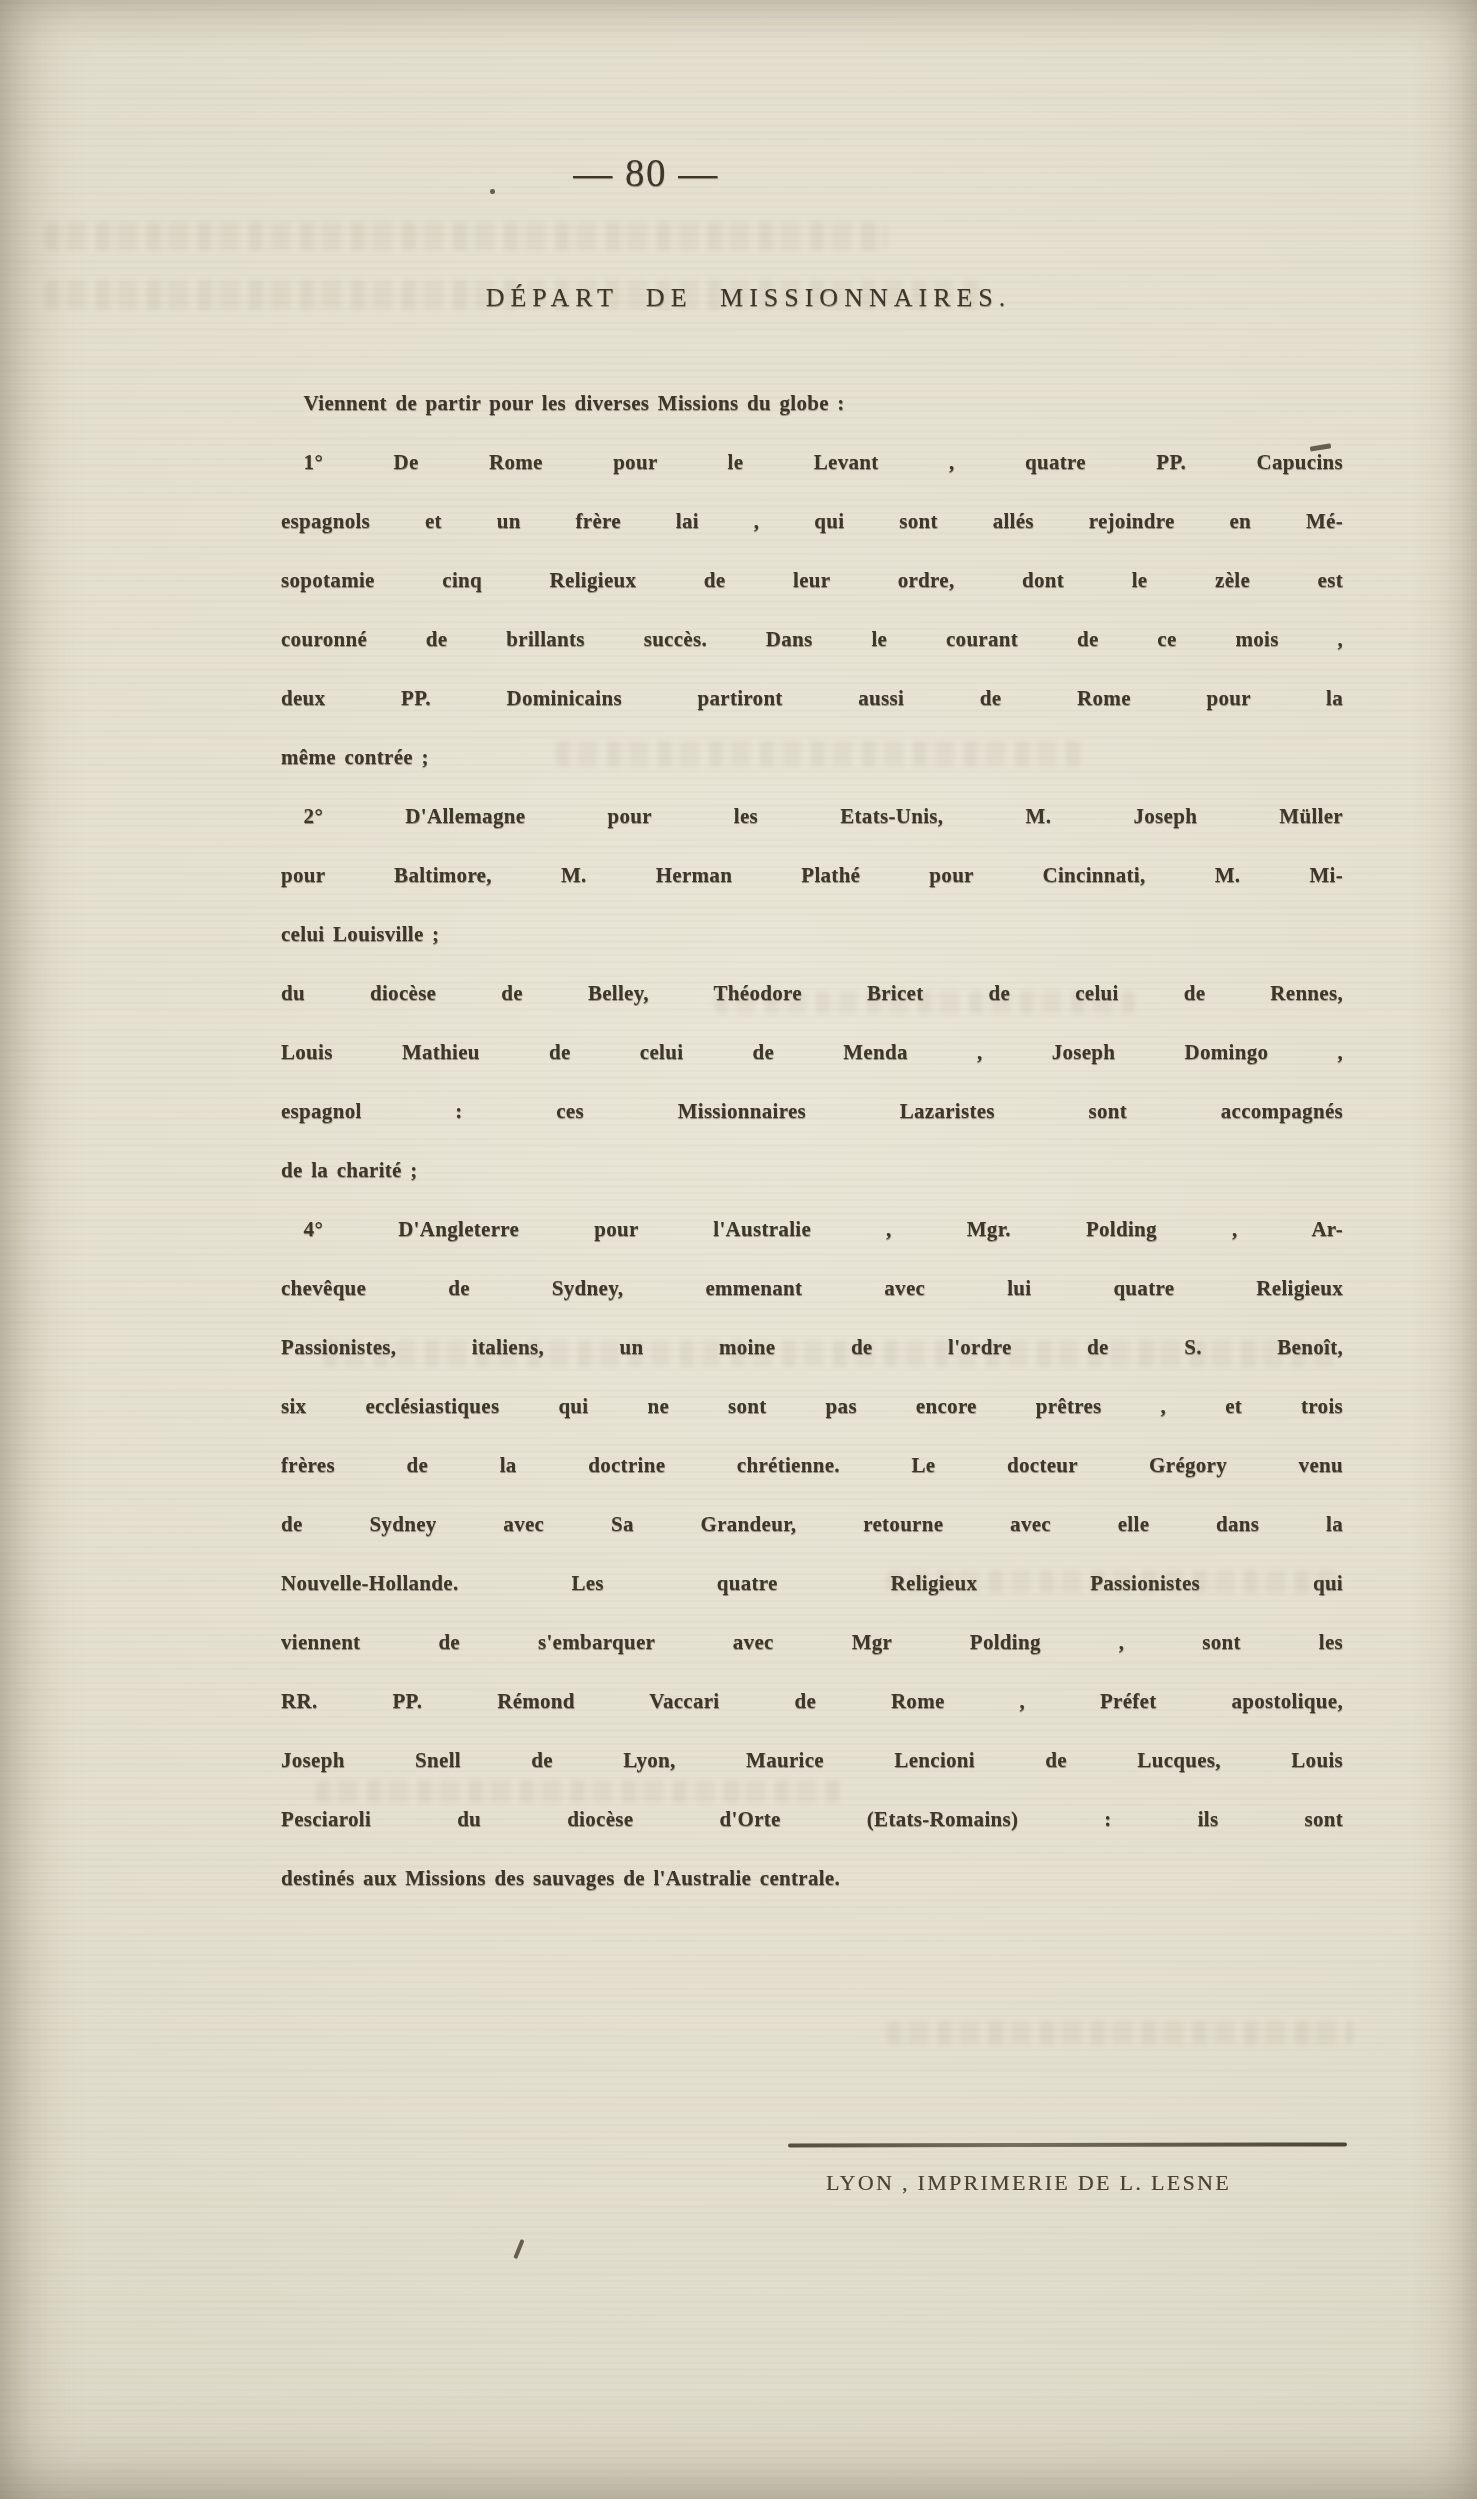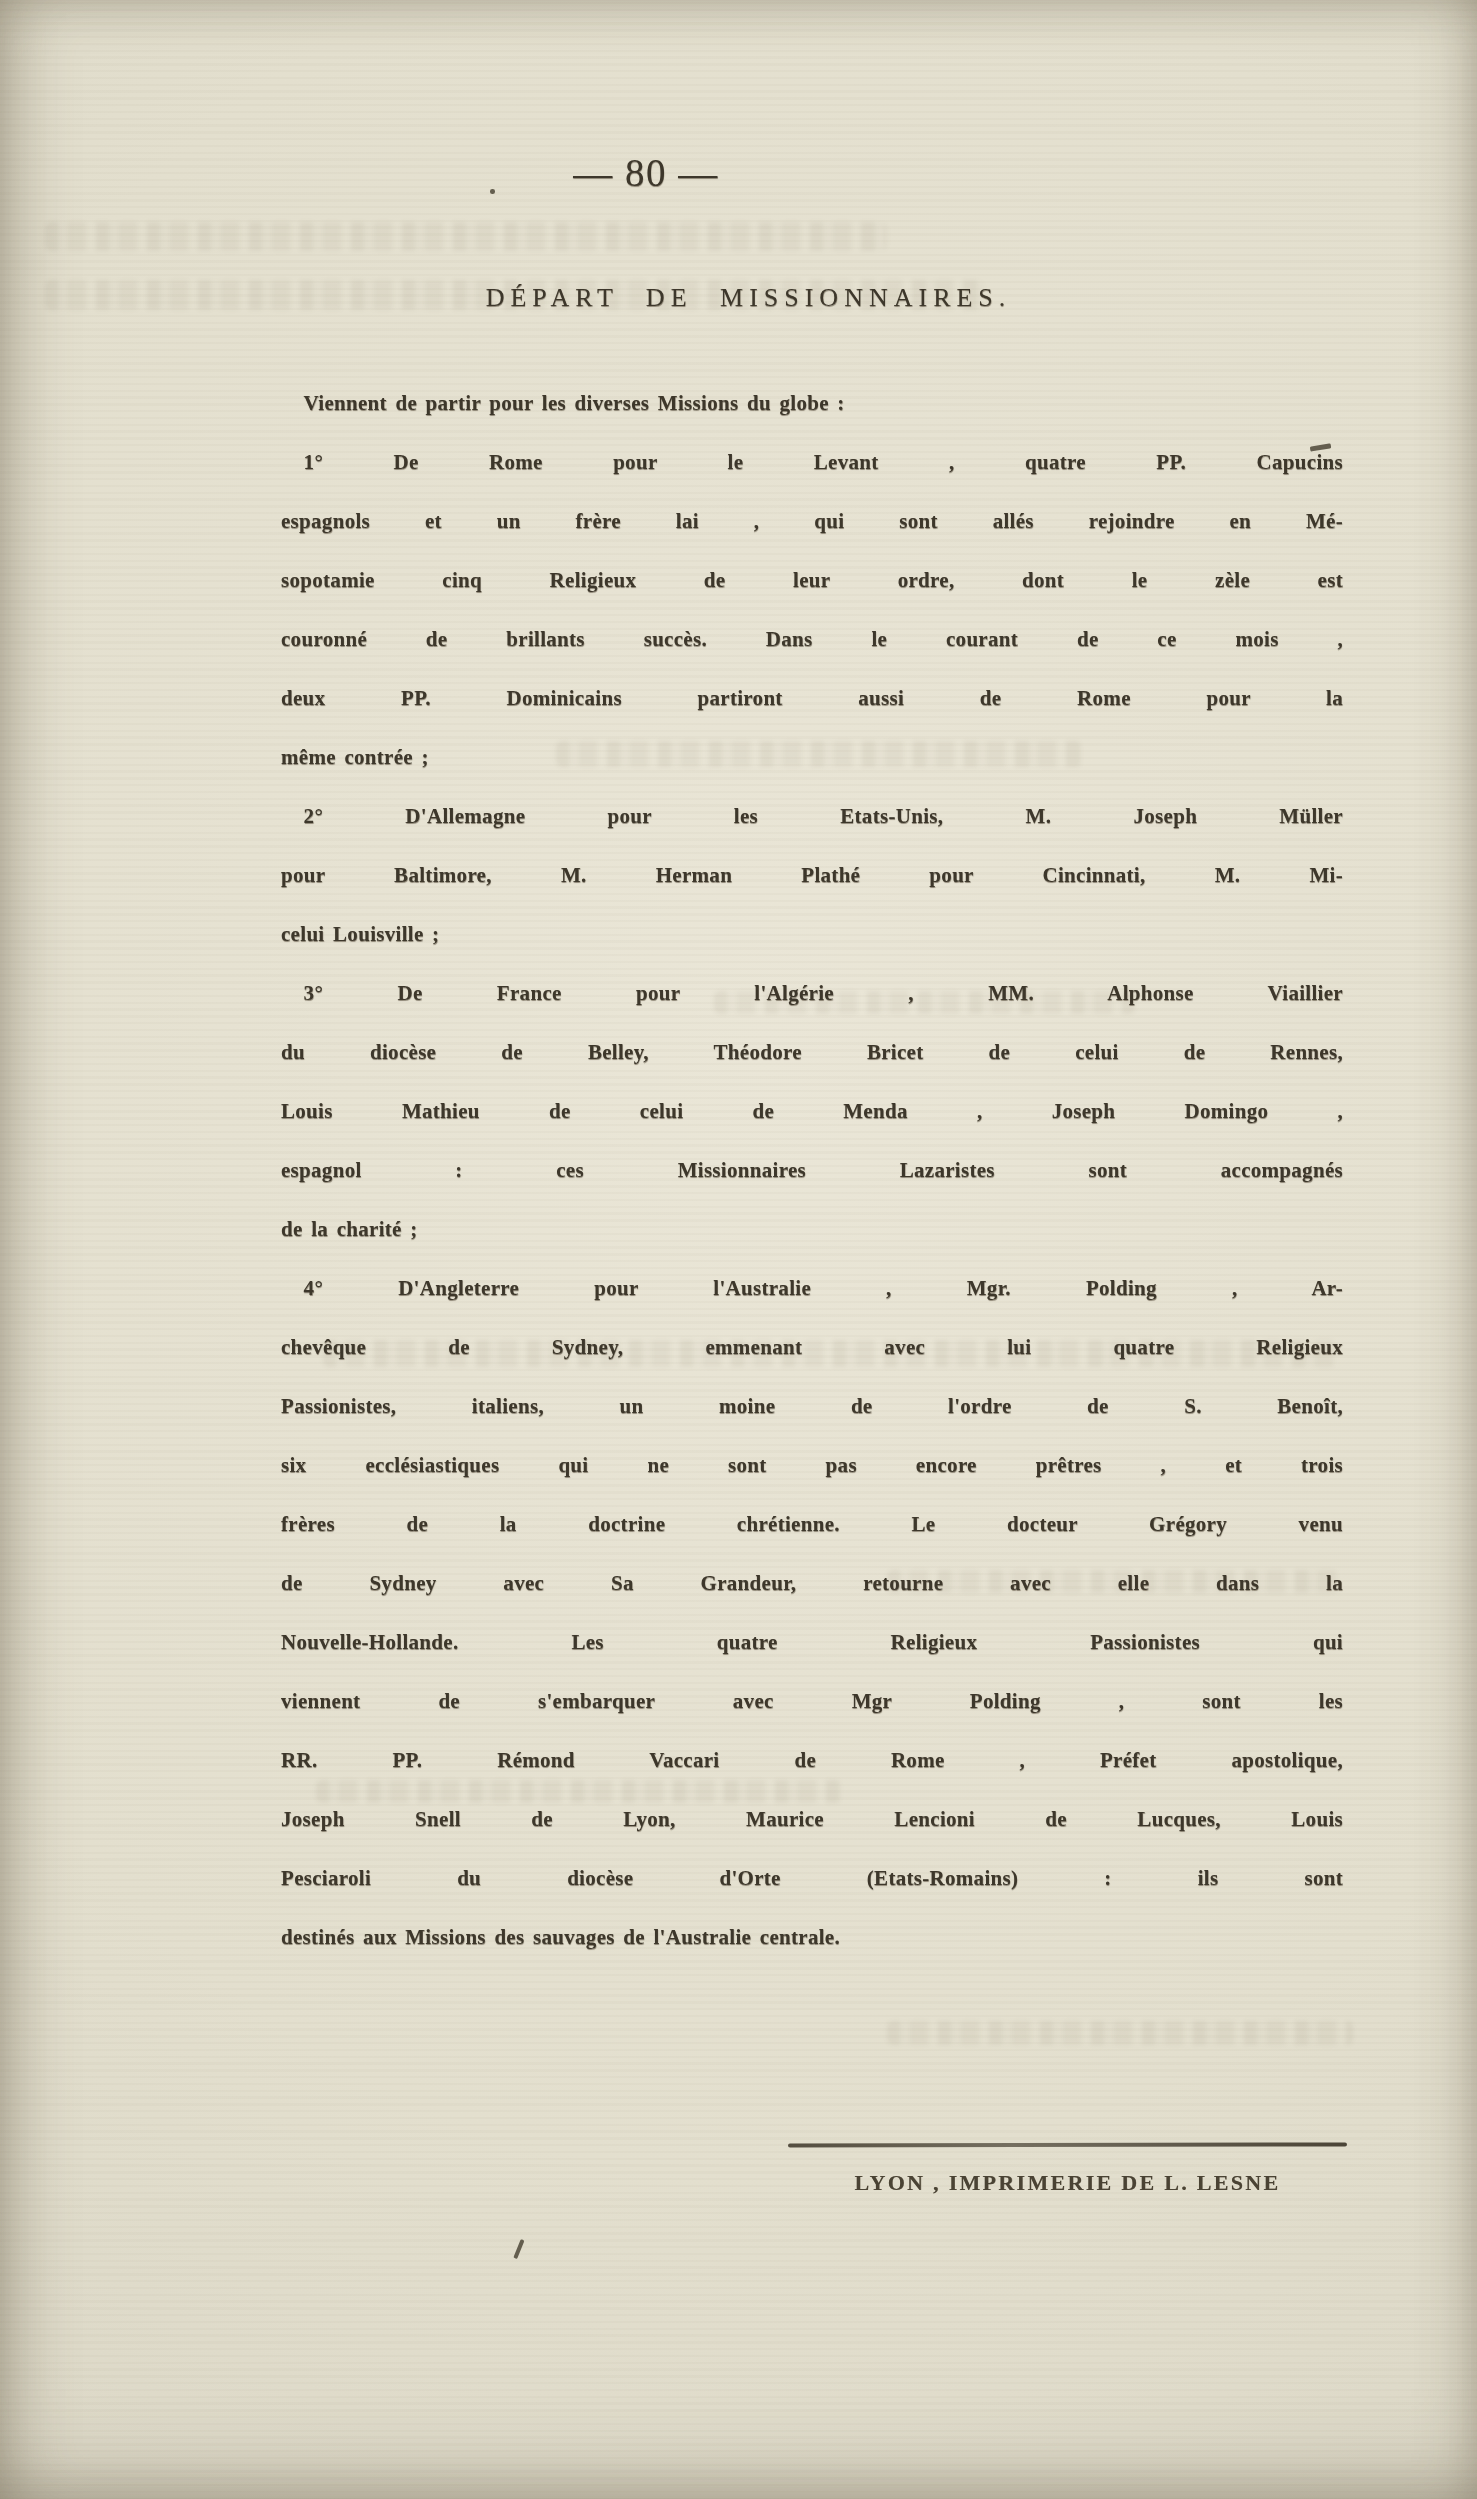--- a/index.html
+++ b/index.html
@@ -37,22 +37,22 @@
   .body-text .line{ text-align:justify; text-align-last:justify; white-space:normal; }
   .body-text .line.first{ text-indent:22.6px; }
   .body-text .line.last{ text-align-last:left; }
 
   .footer-rule{
     position:absolute; top:2143px; left:788px; width:559px; height:3.8px;
     background:linear-gradient(90deg, rgba(60,53,40,.85), rgba(60,53,40,.65) 40%, rgba(60,53,40,.9));
     border-radius:2.3px; transform:rotate(-0.12deg);
   }
   .imprint{
-    position:absolute; top:2170px; left:782px; width:571px;
-    font-size:22px; font-weight:700; text-align:center; letter-spacing:2.3px;
+    position:absolute; top:2170px; left:826px; width:571px;
+    font-size:22px; font-weight:400; text-align:left; letter-spacing:2.3px;
     color:#4a4334; text-shadow:0.3px 0.4px 0.6px rgba(80,70,52,.5);
   }
 
   .ghost{
     position:absolute; border-radius:6px; filter:blur(2.3px); opacity:.5;
     background:repeating-linear-gradient(90deg,
       rgba(112,102,80,.16) 0 13.5px, rgba(112,102,80,.03) 13.5px 22.6px,
       rgba(112,102,80,.12) 22.6px 41px, rgba(0,0,0,0) 41px 51px);
   }
   .speck{ position:absolute; background:#453e30; opacity:.8; border-radius:1.5px; }
@@ -79,21 +79,20 @@
       <div class="line first last">Viennent de partir pour les diverses Missions du globe :</div>
       <div class="line first">1° De Rome pour le Levant , quatre PP. Capucins</div>
       <div class="line">espagnols et un frère lai , qui sont allés rejoindre en Mé-</div>
       <div class="line">sopotamie cinq Religieux de leur ordre, dont le zèle est</div>
       <div class="line">couronné de brillants succès. Dans le courant de ce mois ,</div>
       <div class="line">deux PP. Dominicains partiront aussi de Rome pour la</div>
       <div class="line last">même contrée ;</div>
       <div class="line first">2° D'Allemagne pour les Etats-Unis, M. Joseph Müller</div>
       <div class="line">pour Baltimore, M. Herman Plathé pour Cincinnati, M. Mi-</div>
       <div class="line last">celui Louisville ;</div>
-      <div class="line first">3° De France pour l'Algérie , MM. Alphonse Viaillier</div>
       <div class="line">du diocèse de Belley, Théodore Bricet de celui de Rennes,</div>
       <div class="line">Louis Mathieu de celui de Menda , Joseph Domingo ,</div>
       <div class="line">espagnol : ces Missionnaires Lazaristes sont accompagnés</div>
       <div class="line last">de la charité ;</div>
       <div class="line first">4° D'Angleterre pour l'Australie , Mgr. Polding , Ar-</div>
       <div class="line">chevêque de Sydney, emmenant avec lui quatre Religieux</div>
       <div class="line">Passionistes, italiens, un moine de l'ordre de S. Benoît,</div>
       <div class="line">six ecclésiastiques qui ne sont pas encore prêtres , et trois</div>
       <div class="line">frères de la doctrine chrétienne. Le docteur Grégory venu</div>
       <div class="line">de Sydney avec Sa Grandeur, retourne avec elle dans la</div>

